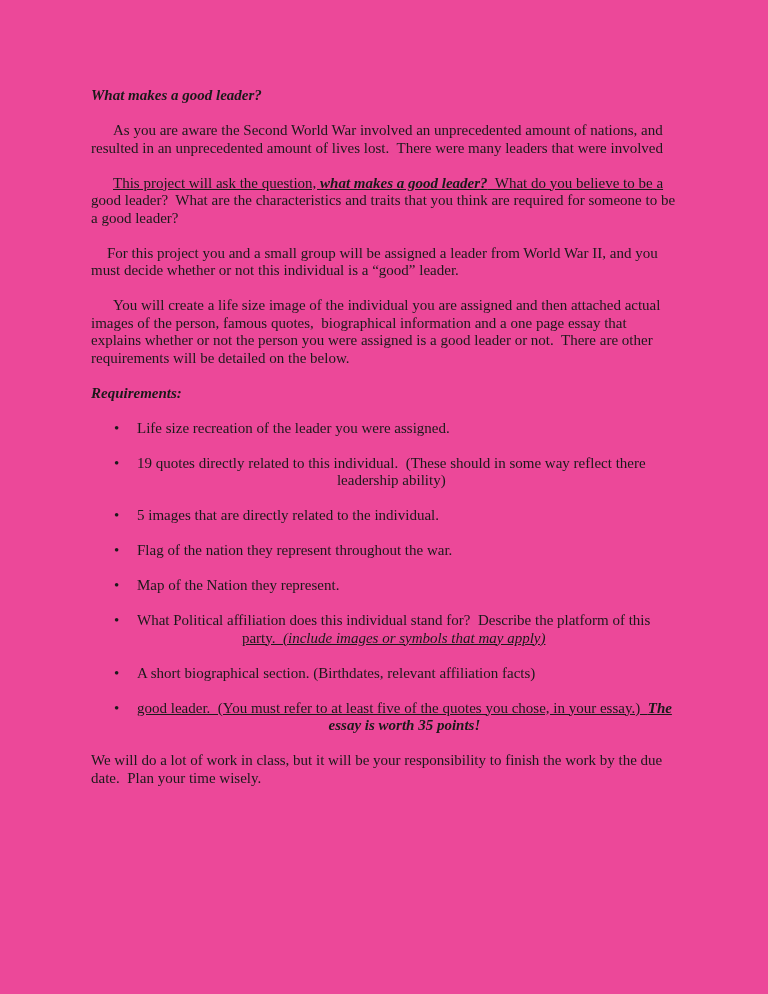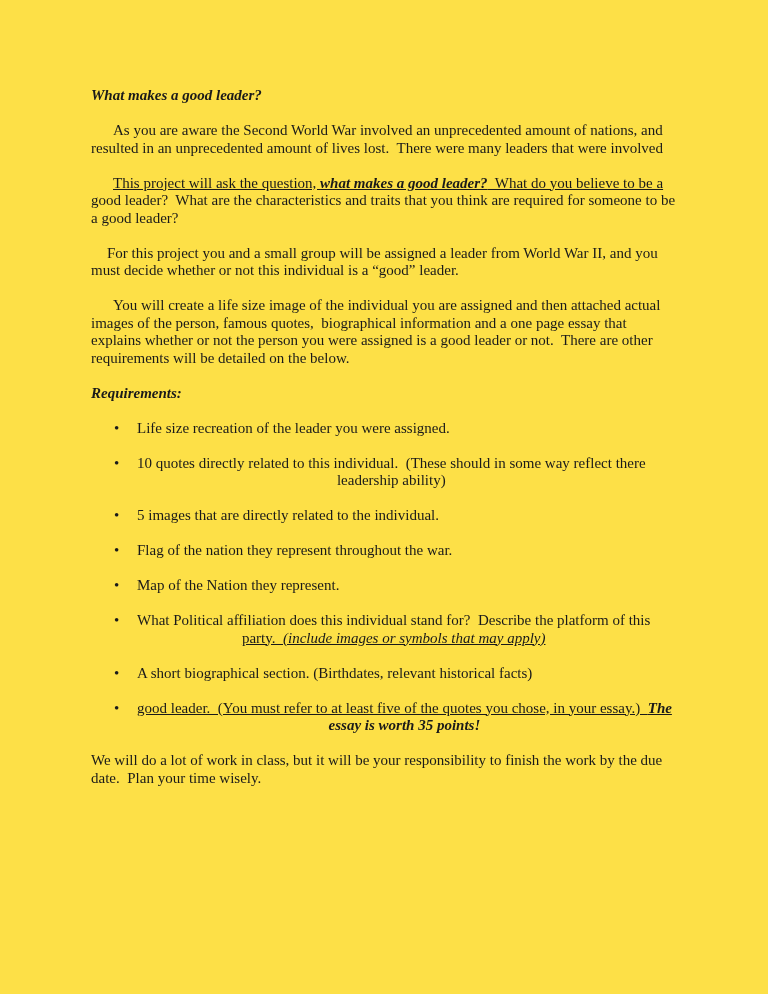--- a/index.html
+++ b/index.html
@@ -5,21 +5,21 @@
   html, body {
     margin: 0;
     padding: 0;
     background: #ffffff;
   }
   .page {
     position: relative;
     width: 768px;
     height: 994px;
     box-sizing: border-box;
-    background: #fde047;
+    background: #ec4899;
     padding: 87px 20px 0 91px;
     font-family: "Liberation Serif", "DejaVu Serif", serif;
     font-size: 15px;
     line-height: 17.5px;
     color: #1a1a1a;
     overflow: hidden;
   }
   .block { margin: 0 0 17.5px 0; }
   .line { white-space: pre; }
   .run  { white-space: pre; text-decoration: underline; }
@@ -81,21 +81,21 @@
     <div class="bullet">
       <span class="marker">•</span>
       <div class="btext">
         <div class="line">Life size recreation of the leader you were assigned.</div>
       </div>
     </div>
 
     <div class="bullet">
       <span class="marker">•</span>
       <div class="btext">
-        <div class="line">10 quotes directly related to this individual.  (These should in some way reflect there</div>
+        <div class="line">19 quotes directly related to this individual.  (These should in some way reflect there</div>
         <div class="line">leadership ability)</div>
       </div>
     </div>
 
     <div class="bullet">
       <span class="marker">•</span>
       <div class="btext">
         <div class="line">5 images that are directly related to the individual.</div>
       </div>
     </div>
@@ -118,21 +118,21 @@
       <span class="marker">•</span>
       <div class="btext">
         <div class="line">What Political affiliation does this individual stand for?  Describe the platform of this</div>
         <div class="line"><span class="run">party.  </span><span class="run it">(include images or symbols that may apply)</span></div>
       </div>
     </div>
 
     <div class="bullet">
       <span class="marker">•</span>
       <div class="btext">
-        <div class="line">A short biographical section. (Birthdates, relevant historical facts)</div>
+        <div class="line">A short biographical section. (Birthdates, relevant affiliation facts)</div>
       </div>
     </div>
 
     <div class="bullet">
       <span class="marker">•</span>
       <div class="btext">
         <div class="line"><span class="run">good leader.  (You must refer to at least five of the quotes you chose, in your essay.)  </span><span class="run bi">The</span></div>
         <div class="line bi">essay is worth 35 points!</div>
       </div>
     </div>

